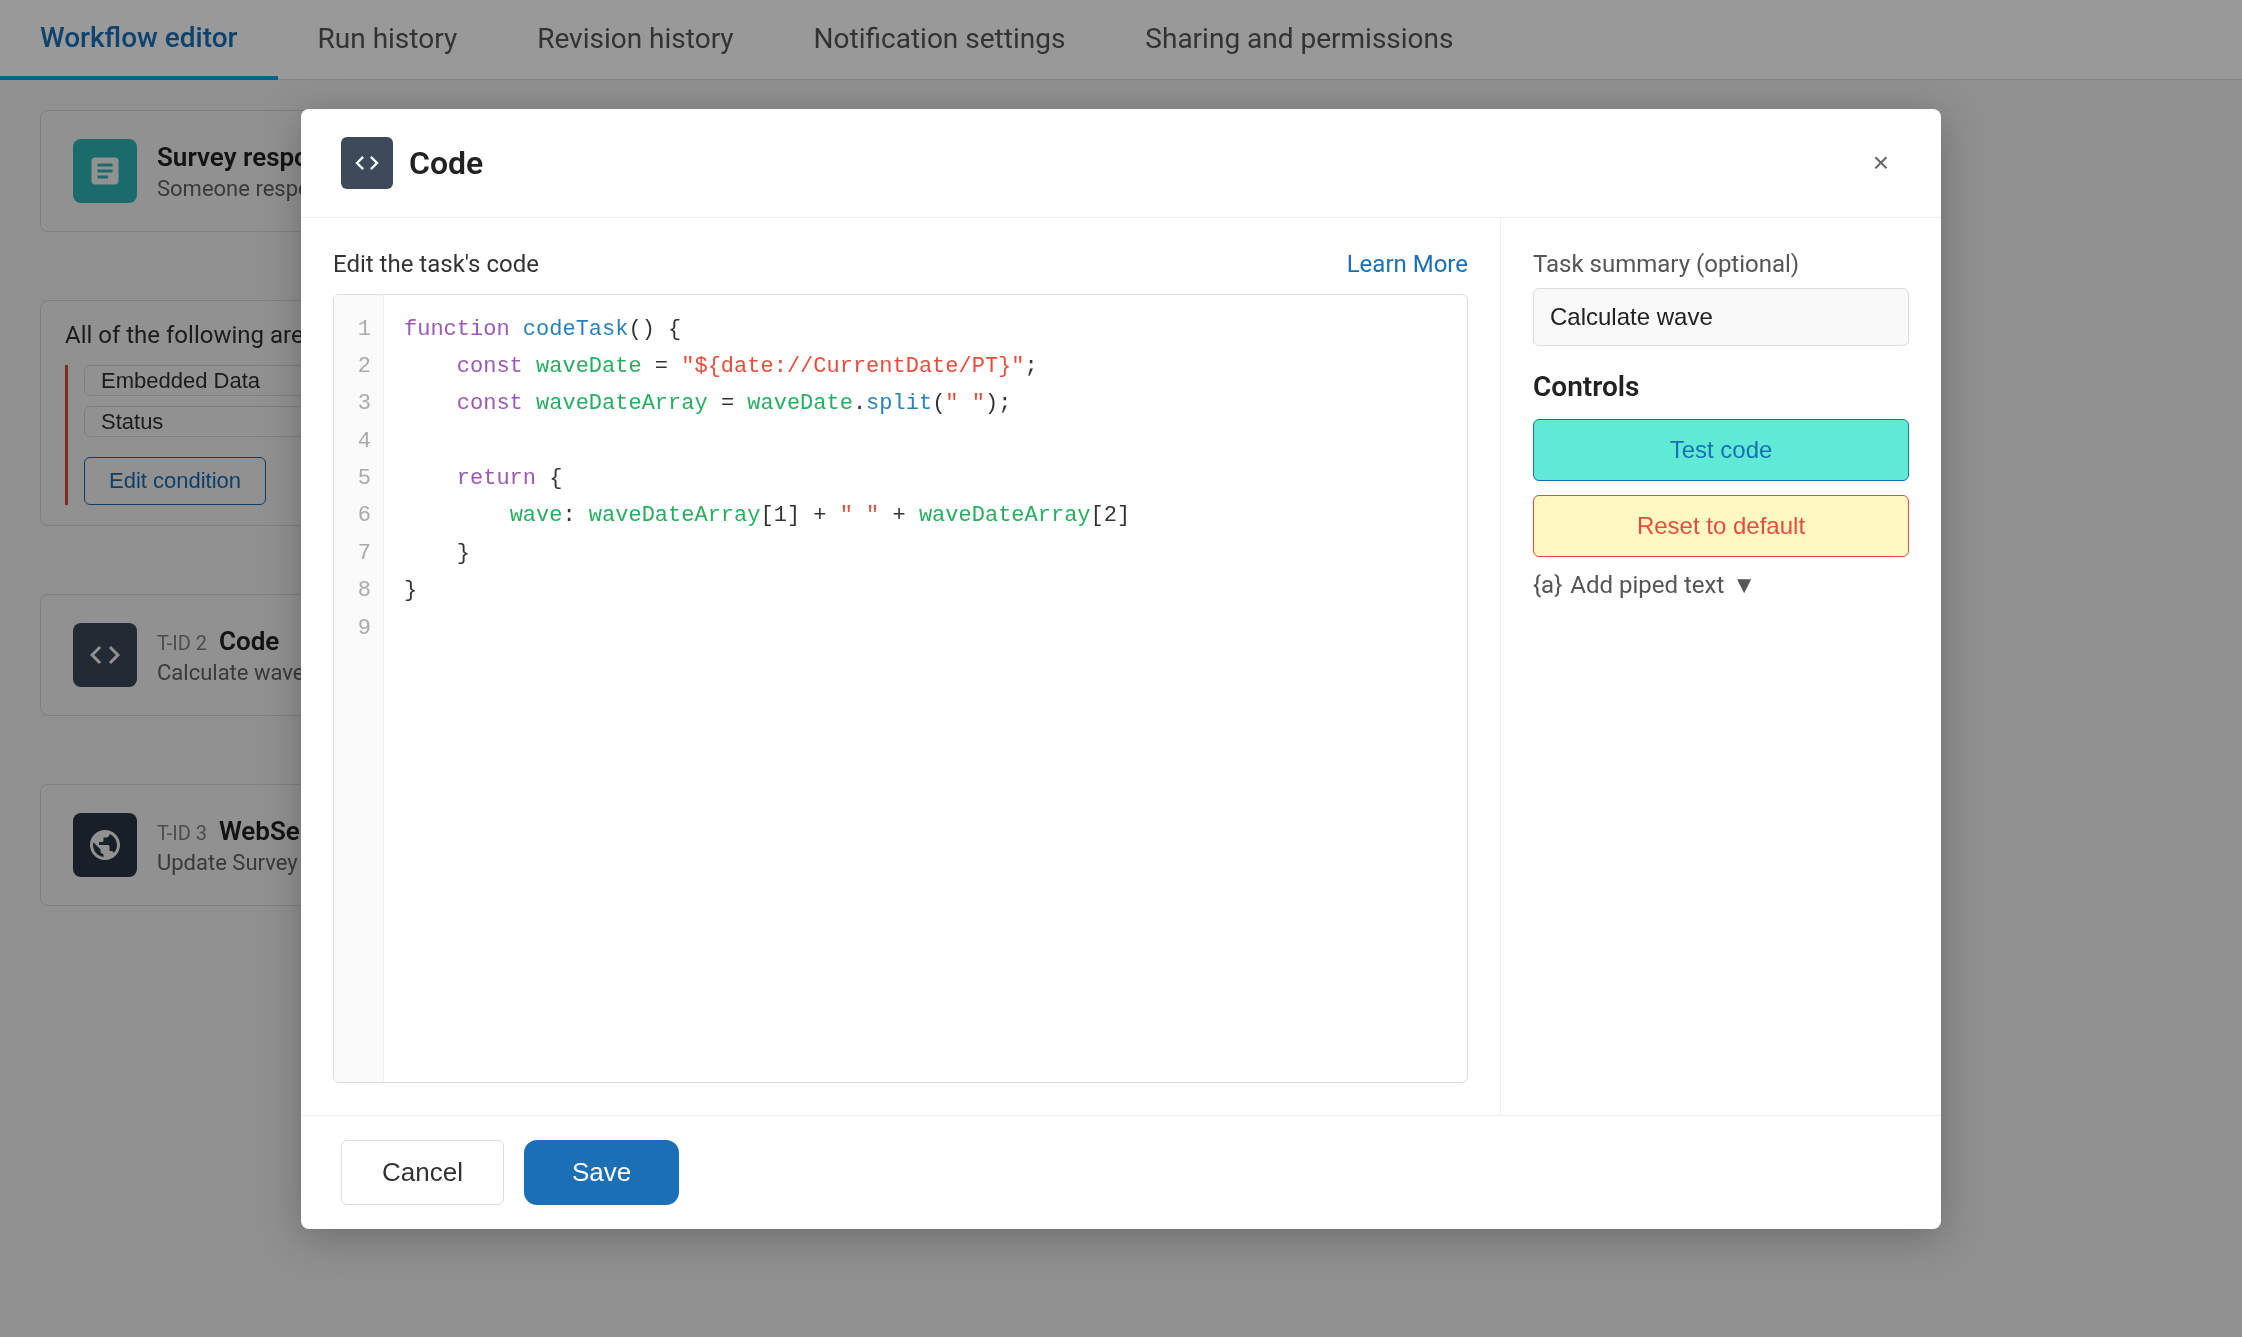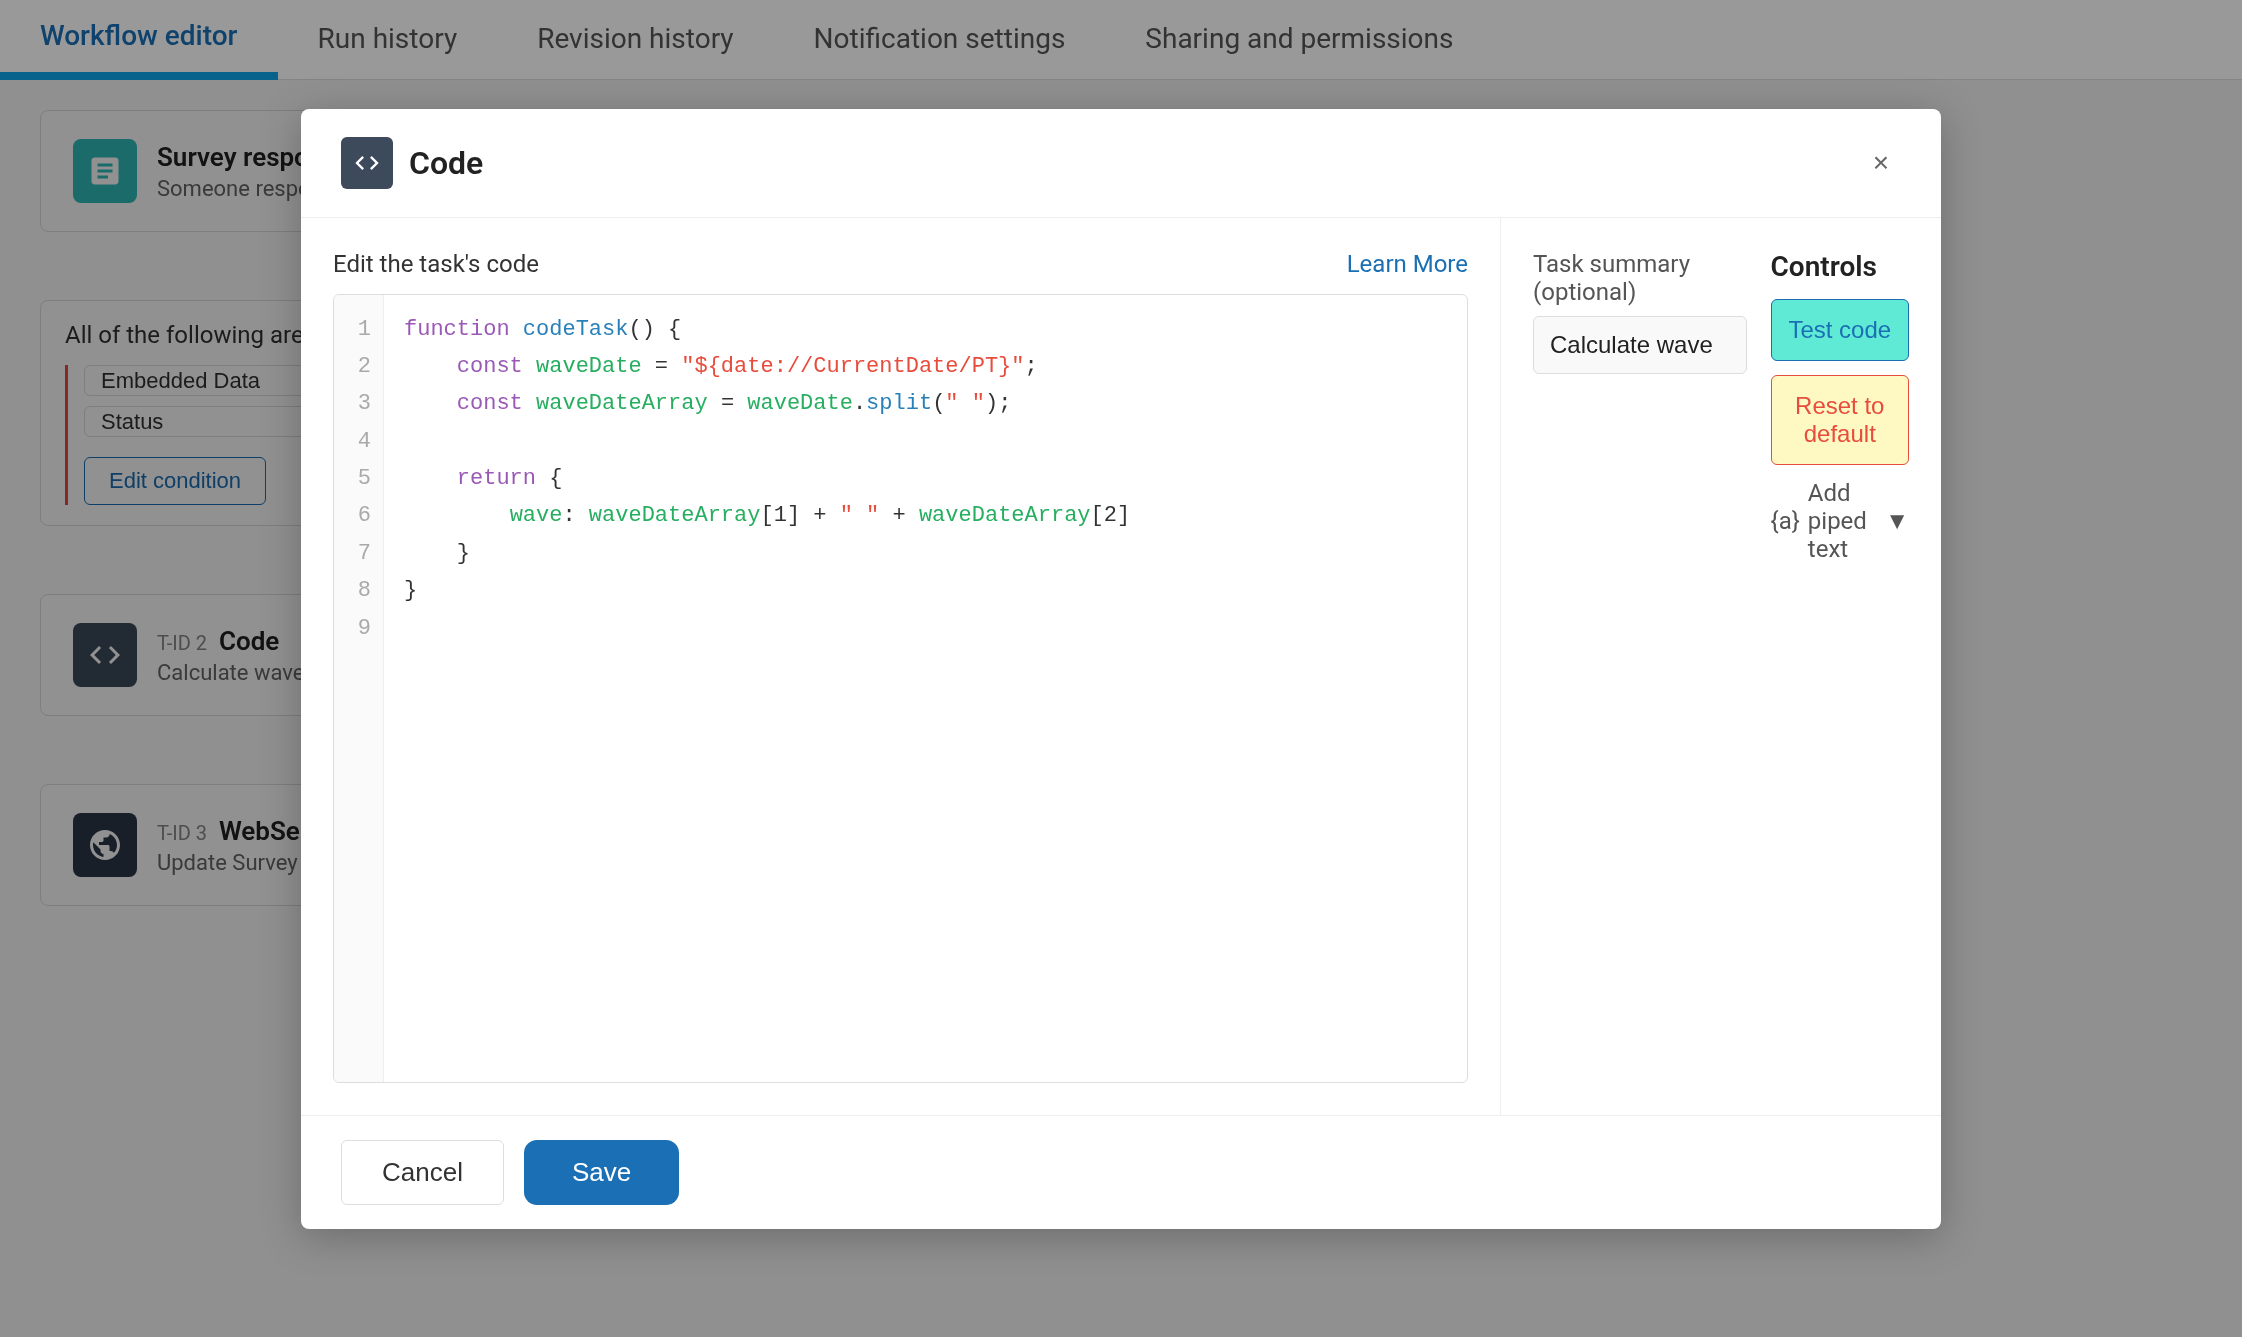--- a/index.html
+++ b/index.html
@@ -14,21 +14,21 @@
     
     .top-nav {
       position: absolute; top: 0; left: 0; right: 0; height: 80px;
       background: white; border-bottom: 1px solid #ddd;
       display: flex; align-items: center; padding: 0 0;
     }
     .nav-tab {
       padding: 0 40px; height: 80px; display: flex; align-items: center;
       font-size: 28px; color: #555; cursor: pointer; border-bottom: 3px solid transparent;
     }
-    .nav-tab.active { color: #1a6fb5; border-bottom: 8px solid #0ea5e9; font-weight: 500; }
+    .nav-tab.active { color: #1a6fb5; border-bottom: 4px solid #0ea5e9; font-weight: 500; }
 
     
     .workflow-canvas {
       position: absolute; top: 80px; left: 0; width: 730px; bottom: 0;
       padding: 30px 40px; filter: brightness(0.95);
     }
 
     
     .workflow-block {
       background: white; border: 1px solid #ddd; border-radius: 8px;
@@ -130,21 +130,21 @@
       padding: 16px 20px; flex: 1; line-height: 1.7; white-space: pre;
     }
     .kw { color: #9b59b6; text-align: center; }
     .fn { color: #2980b9; }
     .str { color: #e74c3c; }
     .var { color: #27ae60; }
     .plain { color: #333; }
 
     
     .right-panel {
-      width: 440px; padding: 32px; display: flex; flex-direction: row; gap: 24px; flex-shrink: 0;
+      width: 440px; padding: 32px; display: flex; flex-direction: column; gap: 24px; flex-shrink: 0;
     }
     .panel-label { font-size: 24px; color: #555; margin-bottom: 10px; }
     .task-summary-input {
       width: 100%; padding: 14px 16px; border: 1px solid #ddd; border-radius: 6px;
       font-size: 24px; color: #222; background: #f9f9f9;
     }
     .controls-label { font-size: 28px; font-weight: 600; color: #222; margin-bottom: 16px; }
     .test-code-btn {
       display: block; width: 100%; padding: 16px; border: 1px solid #1a6fb5;
       color: #1a6fb5; background: #5eead4; border-radius: 6px; font-size: 24px;

